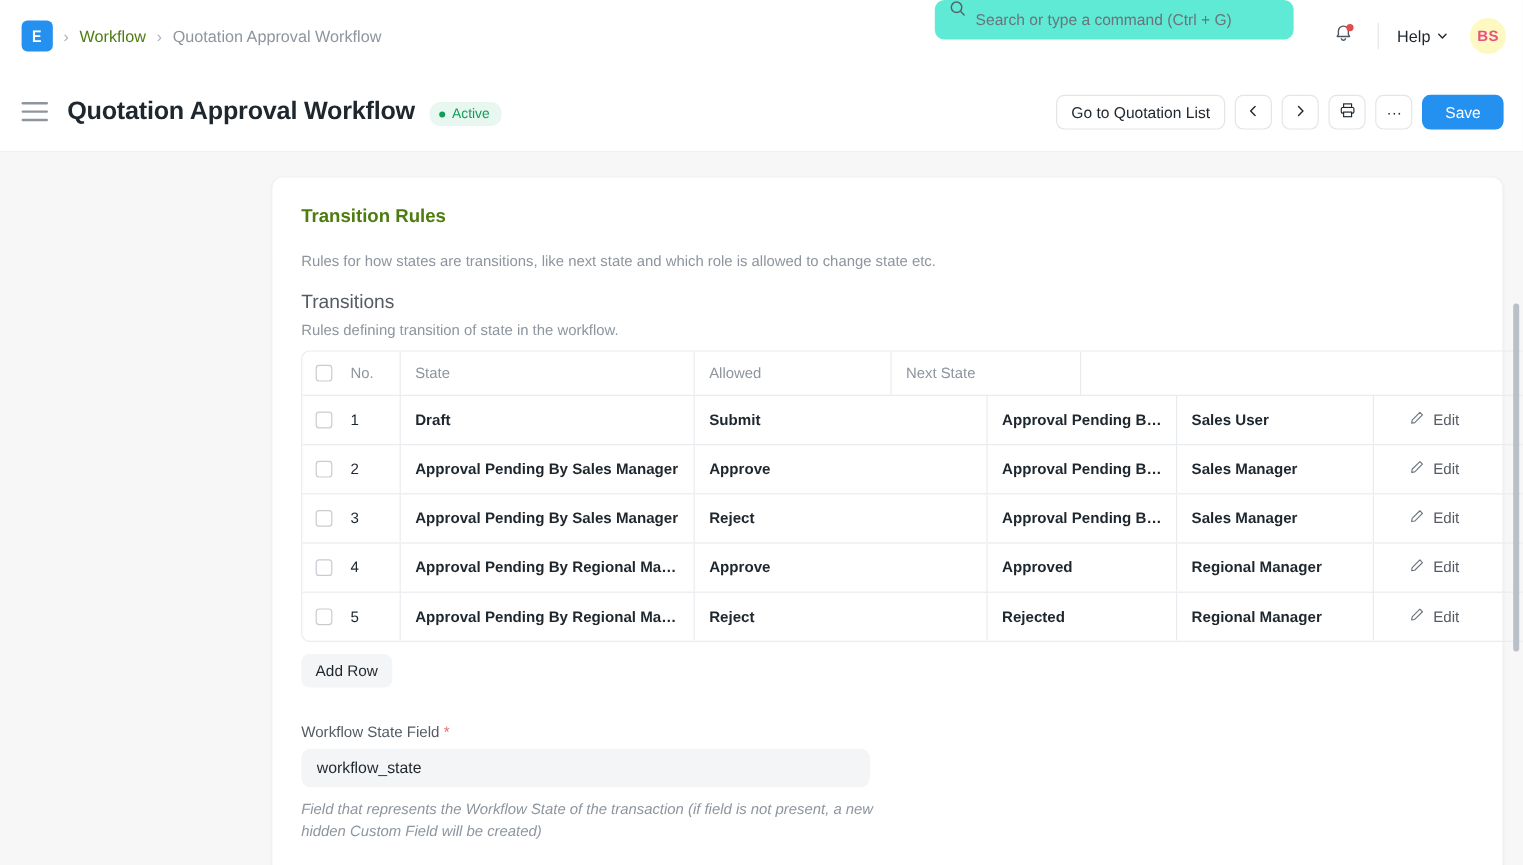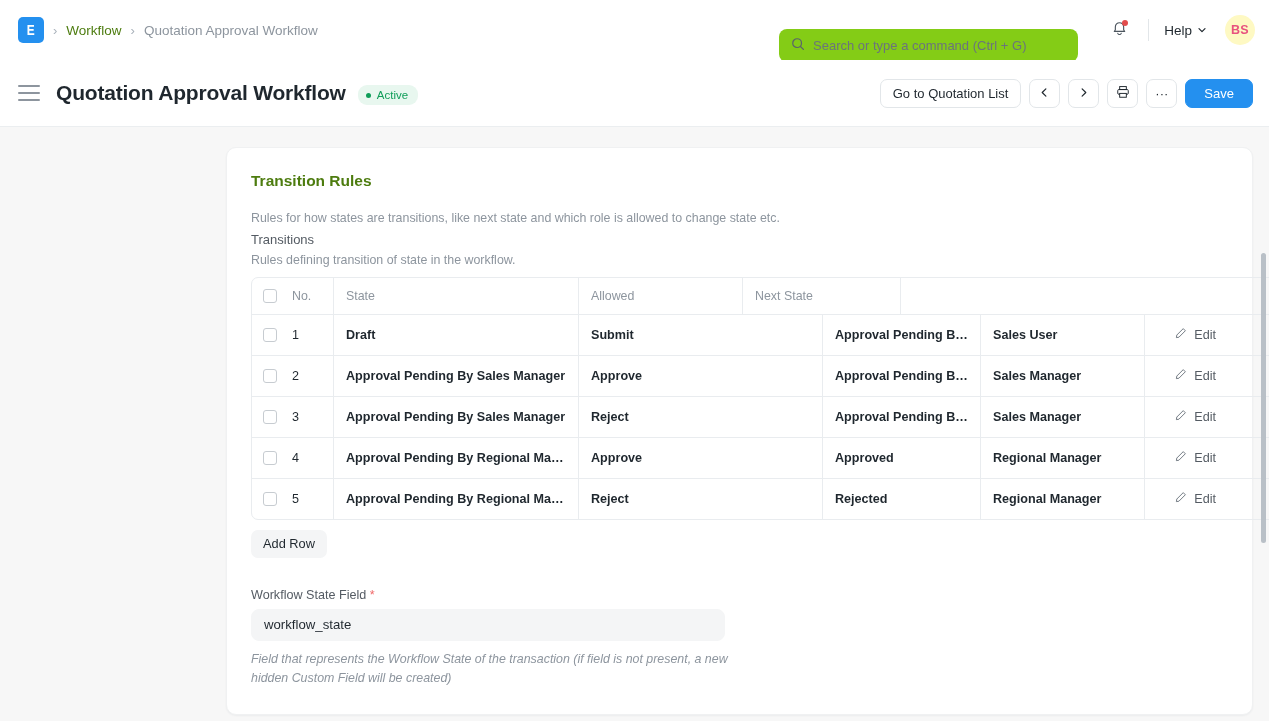--- a/index.html
+++ b/index.html
@@ -37,25 +37,25 @@
     color: #a9b2bb; font-size: 13px; margin: 0 9px; user-select: none;
   }
   .crumb {
     font-size: 13.5px; color: #4d7c0f;
   }
   .crumb.muted { color: #8d959e; }
   .crumb.link { cursor: pointer; }
 
   .search-wrap {
     position: absolute;
-    left: 779px; top: 29px;
+    left: 779px; top: 0;
     width: 299px; height: 33px;
-    background: #84cc16;
+    background: #5eead4;
     border-radius: 8px;
-    display: flex; align-items: center;
+    display: flex; 
     padding: 0 12px;
   }
   .search-wrap svg { flex: 0 0 auto; margin-right: 8px; }
   .search-input {
     border: 0; outline: 0; background: transparent;
     font-family: "Liberation Sans", sans-serif;
     font-size: 13px; color: #383838; width: 100%;
   }
   .search-input::placeholder { color: #6b747c; }
 
@@ -154,24 +154,24 @@
     border-radius: 10px;
     border: 1px solid #f0f1f2;
     box-shadow: 0 1px 2px rgba(25,39,52,.05);
     padding: 24px 0 26px 0;
   }
   .card-inner { padding: 0 24px; }
   .section-title {
     font-size: 15.5px; font-weight: bold; color: #4d7c0f; margin-bottom: 20px;
   }
   .section-desc {
-    font-size: 12.4px; color: #8d959e; margin-bottom: 4px; line-height: 1.45;
+    font-size: 12.4px; color: #8d959e; margin-bottom: 16px; line-height: 1.45;
   }
   .field-label-sm {
-    font-size: 13px; color: #545b63; margin-bottom: 6px;
+    font-size: 16px; color: #545b63; margin-bottom: 6px;
   }
   .field-desc {
     font-size: 12.4px; color: #8d959e; margin-bottom: 10px;
   }
 
   
   .grid {
     border: 1px solid #e9ecef;
     border-radius: 7px;
     overflow: hidden;

